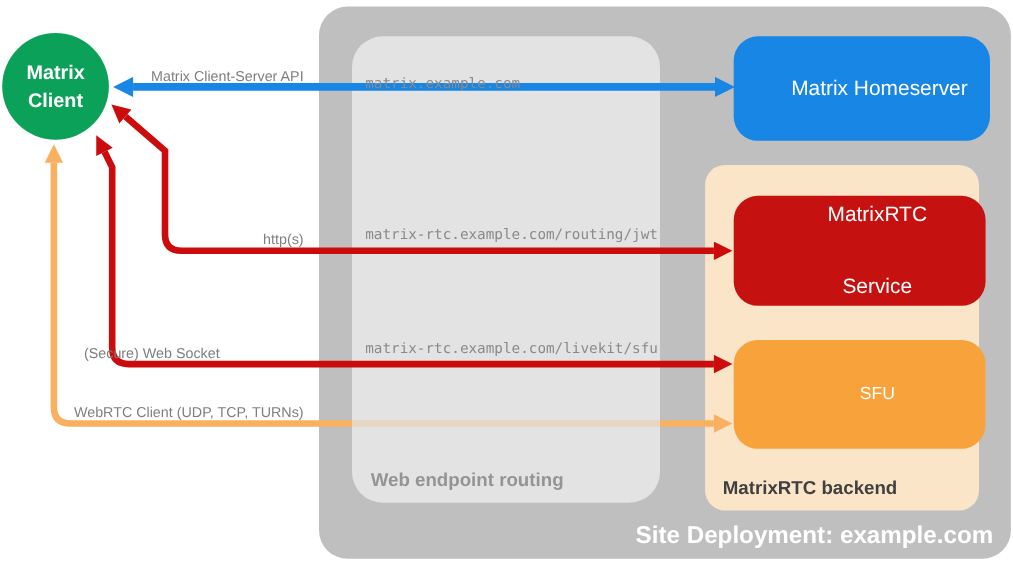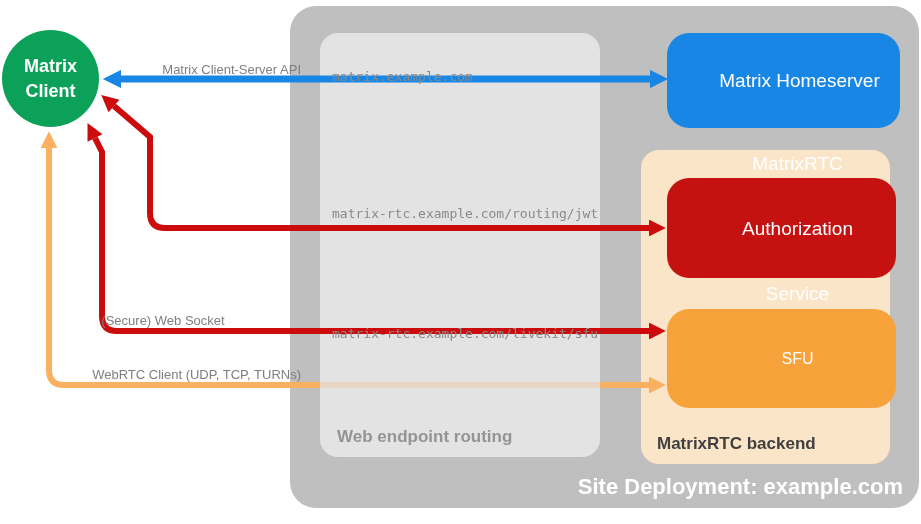--- a/index.html
+++ b/index.html
@@ -11,21 +11,21 @@
   .site-container{
     position:absolute;left:290px;top:6px;width:629px;height:502px;
     background:#BFBFBF;border-radius:26px;
   }
   .site-label{
     position:absolute;right:16px;bottom:8px;color:#ffffff;
     font-size:22px;font-weight:bold;white-space:nowrap;
   }
   .routing-box{
     position:absolute;left:320px;top:33px;width:280px;height:424px;
-    background:#E3E3E3;border-radius:18px;
+    background:#E3E3E3;border-radius:28px;
   }
   .routing-label{
     position:absolute;left:17px;bottom:10px;color:#949494;
     font-size:17px;font-weight:bold;white-space:nowrap;
   }
   .backend-box{
     position:absolute;left:641px;top:150px;width:249px;height:314px;
     background:#FBE5C8;border-radius:18px;
   }
   .backend-label{
@@ -45,34 +45,34 @@
   .client-circle{
     position:absolute;left:2px;top:30px;width:97px;height:97px;border-radius:50%;
     background:#0BA158;color:#fff;font-weight:bold;font-size:18px;line-height:25px;
     display:flex;flex-direction:column;align-items:center;justify-content:center;text-align:center;
   }
   
   .arrows{position:absolute;left:0;top:0;width:921px;height:524px;pointer-events:none;}
   
   .edge-label{
     position:absolute;left:0;width:276px;text-align:right;
-    color:#7F7F7F;font-size:13px;white-space:nowrap;margin-left:25px;
+    color:#7F7F7F;font-size:13px;white-space:nowrap;
   }
   .el-1{top:62px;}
   .el-2{top:210px;}
   .el-3{top:313px;text-align:center;}
   .el-4{top:367px;}
   
   .route{
     position:absolute;left:332px;color:#8A8A8A;font-size:13px;white-space:nowrap;
     font-family:"DejaVu Sans Mono",monospace;
   }
   .rt-1{top:69px;}
   .rt-2{top:206px;}
-  .rt-3{top:310px;margin-top:16px;}
+  .rt-3{top:310px;}
 </style>
 </head>
 <body>
 
 <div class="stage">
 
   <div class="site-container">
     <div class="site-label">Site Deployment: example.com</div>
   </div>
 
@@ -83,21 +83,20 @@
   <div class="backend-box">
     <div class="backend-label">MatrixRTC backend</div>
   </div>
 
   <div class="node node-homeserver">
     <span>Matrix Homeserver</span>
   </div>
 
   <div class="node node-auth">
     <span>MatrixRTC</span>
-    <span>Authorization</span>
     <span>Service</span>
   </div>
 
   <div class="node node-sfu">
     <span>SFU</span>
   </div>
 
   <div class="client-circle">
     <span>Matrix</span>
     <span>Client</span>
@@ -121,20 +120,21 @@
     <path d="M 114 106 L 150 137 L 150 213 Q 150 228 165 228 H 649" stroke="#CC0C0C" stroke-width="6" fill="none" marker-start="url(#ah-red)" marker-end="url(#ah-red)"></path>
 
     <path d="M 95 138 L 102 152 L 102 316 Q 102 331 117 331 H 649" stroke="#CC0C0C" stroke-width="6" fill="none" marker-start="url(#ah-red)" marker-end="url(#ah-red)"></path>
 
     <path d="M 49 148 V 370 Q 49 385 64 385 H 320" stroke="#F9B060" stroke-width="6" fill="none" marker-start="url(#ah-orange)"></path>
     <path d="M 320 385 H 600" stroke="#F9B060" stroke-width="6" fill="none" opacity="0.25"></path>
     <path d="M 600 385 H 649" stroke="#F9B060" stroke-width="6" fill="none" marker-end="url(#ah-orange)"></path>
   </svg>
 
   <div class="edge-label el-1">Matrix Client-Server API</div>
+  <div class="edge-label el-2">http(s)</div>
   <div class="edge-label el-3">(Secure) Web Socket</div>
   <div class="edge-label el-4">WebRTC Client (UDP, TCP, TURNs)</div>
 
   <div class="route rt-1">matrix.example.com</div>
   <div class="route rt-2">matrix-rtc.example.com/routing/jwt</div>
   <div class="route rt-3">matrix-rtc.example.com/livekit/sfu</div>
 
 </div>
 
 </body></html>

